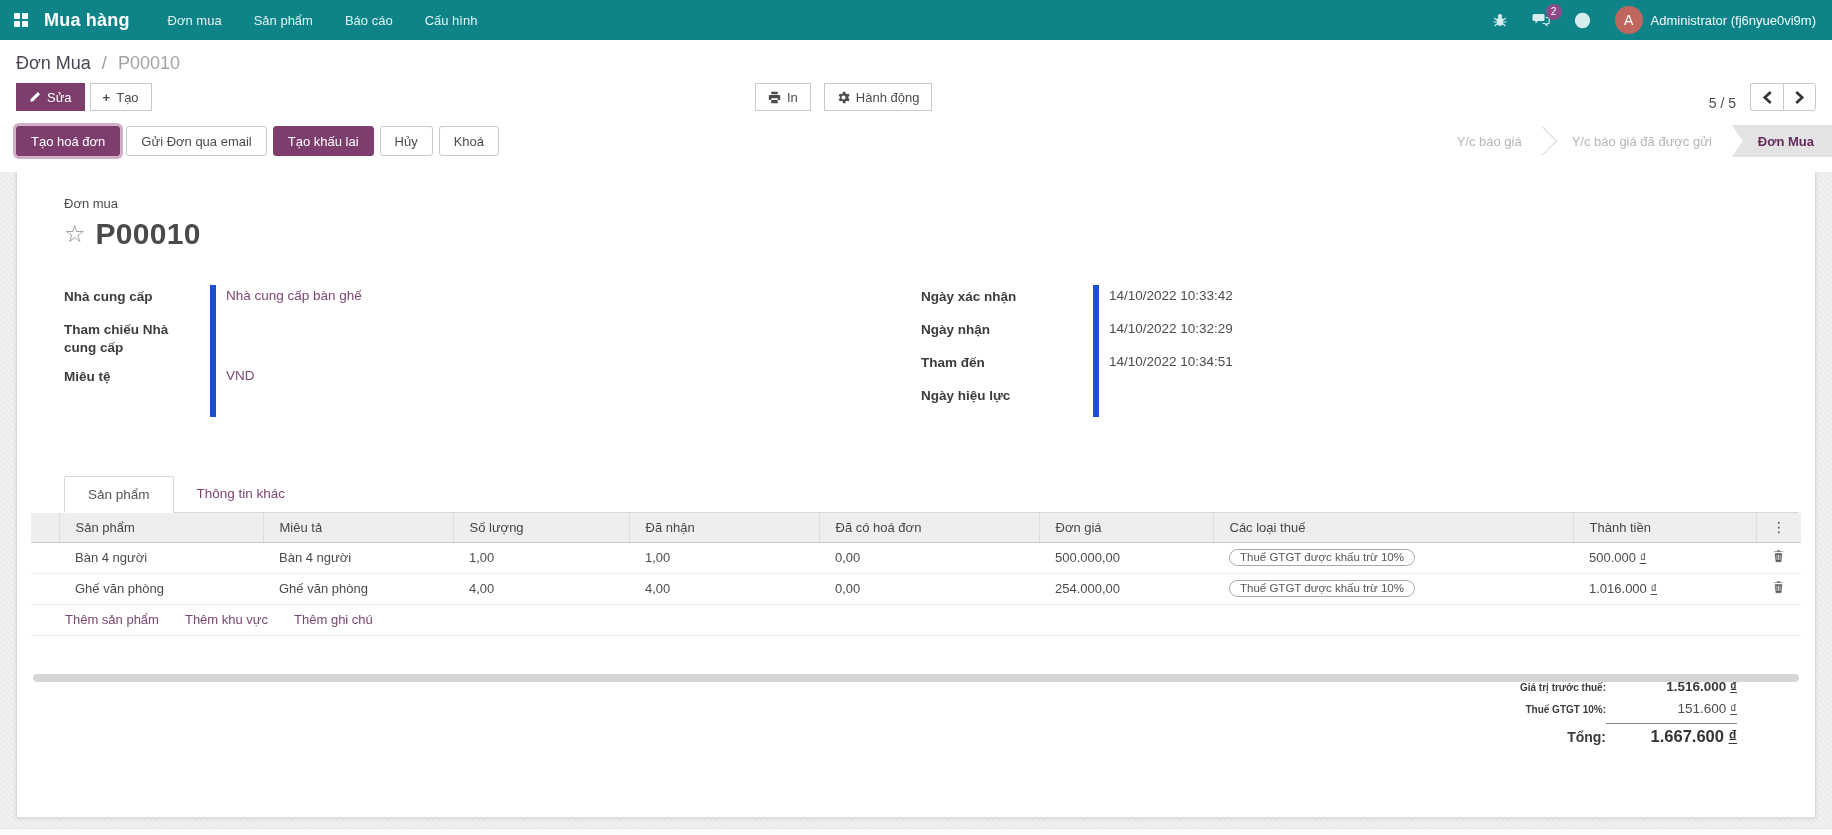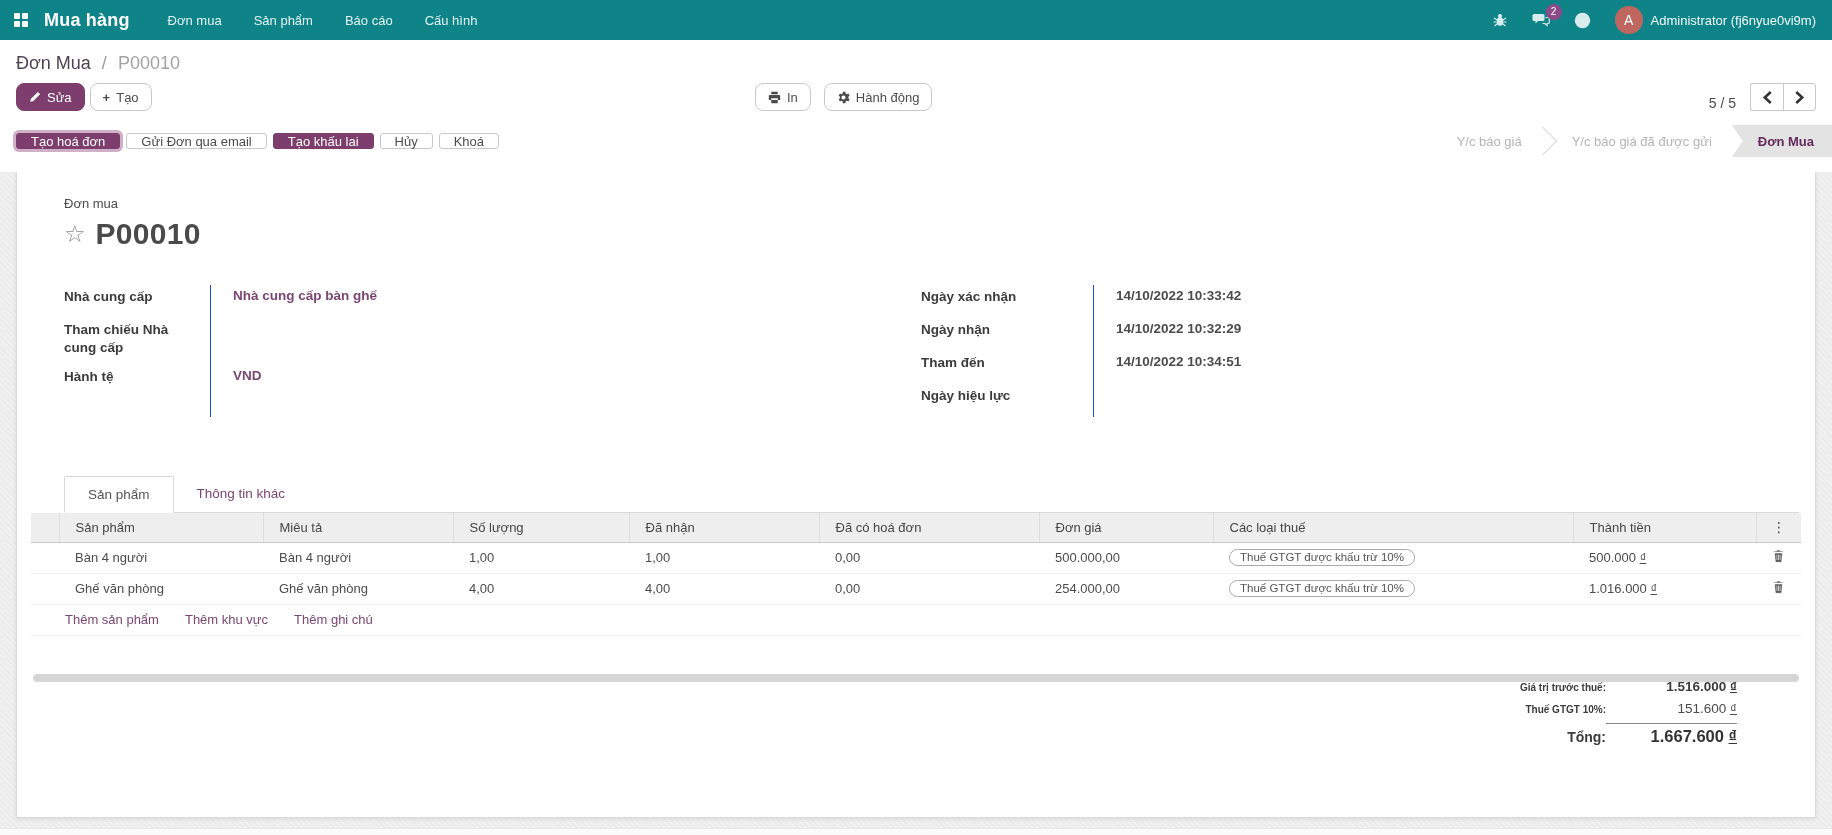--- a/index.html
+++ b/index.html
@@ -35,37 +35,37 @@
 
   
   .control-panel { background:#fff; height:132px; position:relative; z-index:2; }
   .breadcrumb { padding:13px 16px 0 16px; font-size:18px; }
   .bc-parent { color:#4c4455; cursor:pointer; }
   .bc-sep { color:#9b9b9b; margin:0 6px; }
   .bc-current { color:#a3a3a3; }
   .actions-row { display:flex; align-items:center; padding:9px 16px 0 16px; height:37px; position:relative; }
   .btn {
     font-size:13px; height:28px; padding:0 12px; border:1px solid #c9c9c9; background:#fff;
-    color:#4c4c4c; border-radius:8px; cursor:pointer; display:inline-flex; align-items:center; gap:6px;
+    color:#4c4c4c; border-radius:0; cursor:pointer; display:inline-flex; align-items:center; gap:6px;
     font-family:"Liberation Sans",sans-serif;
   }
   .btn.primary { background:#7d3e6d; border-color:#7d3e6d; color:#fff; }
   .btn + .btn { margin-left:5px; }
   .center-btns { position:absolute; left:755px; display:flex; gap:8px; }
   .pager { margin-left:auto; display:flex; align-items:center; gap:14px; }
   .pager-value { font-size:14px; color:#4c4c4c; cursor:pointer;margin-top:11px; }
   .pager-btns { display:flex; }
   .pager-btn { width:33px; height:28px; border:1px solid #c9c9c9; background:#fff; display:flex; align-items:center; justify-content:center; cursor:pointer; }
   .pager-btn:first-child { border-radius:3px 0 0 3px; border-right:none; }
   .pager-btn:last-child { border-radius:0 3px 3px 0; }
 
   
   .statusbar { display:flex; align-items:center; padding:14px 0 0 16px; height:46px; }
   .sb-btn {
-    font-size:13px; height:16px; padding:0 14px; border:1px solid #c9c9c9; background:#fff;
+    font-size:13px; height:30px; padding:0 14px; border:1px solid #c9c9c9; background:#fff;
     color:#4c4c4c; border-radius:3px; margin-right:6px; cursor:pointer; font-family:"Liberation Sans",sans-serif;
   }
   .sb-btn.primary { background:#7d3e6d; border-color:#7d3e6d; color:#fff; }
   .sb-btn.focus-ring { box-shadow:0 0 0 3px #cfb0c7; }
   .status-steps { margin-left:auto; display:flex; align-items:stretch; height:32px; font-size:13px; }
   .step { display:flex; align-items:center; padding:0 20px; color:#b5b5b5; cursor:pointer; white-space:nowrap; }
   .step-sep { width:10px; position:relative; overflow:visible; }
   .step-sep::before {
     content:""; position:absolute; top:6px; left:-9px; width:19px; height:19px;
     border-top:1px solid #d8d8d8; border-right:1px solid #d8d8d8; transform:rotate(45deg);
@@ -84,21 +84,21 @@
   .sheet-label { font-size:13px; color:#4c4c4c; }
   .title-row { display:flex; align-items:center; margin-top:6px; }
   .star { font-size:24px; color:#8b8b8b; cursor:pointer; margin-right:10px; line-height:1; }
   .record-title { font-size:30px; font-weight:bold; color:#4a4a4a; letter-spacing:.3px; }
 
   .field-groups { display:flex; margin-top:34px; }
   .fgroup { display:flex; }
   .fgroup-left { width:832px; }
   .fgroup-right { flex:1; margin-left:25px; max-width:800px; }
   .fcol-labels { display:flex; flex-direction:column; }
-  .fcol-values { display:flex; flex-direction:column; border-left:1px solid #1d4ed8; padding-left:22px; flex:1;font-weight:bold; }
+  .fcol-values { display:flex; flex-direction:column; border-left:6px solid #1d4ed8; padding-left:10px; flex:1; }
   .fgroup-left .fcol-labels  { width:146px; }
   .fgroup-right .fcol-labels { width:172px; }
   .frow { min-height:33px; display:flex; align-items:flex-start; padding-top:3px; }
   .frow.tall { min-height:47px; }
   .flabel { font-size:13.5px; font-weight:bold; color:#3c3c3c; line-height:1.35; padding-right:10px; }
   .fvalue { font-size:13.5px; color:#4c4c4c; }
   .fvalue.link { color:#7b4674; cursor:pointer; }
 
   
   .tabbar { display:flex; margin-top:58px; border-bottom:1px solid #d9d9d9; padding-left:0; }
@@ -263,21 +263,21 @@
     <div class="field-groups">
       <div class="fgroup fgroup-left">
         <div class="fcol-labels">
           <div class="frow">
               <span class="flabel">Nhà cung cấp</span>
             </div>
           <div class="frow tall">
               <span class="flabel">Tham chiếu Nhà cung cấp</span>
             </div>
           <div class="frow">
-              <span class="flabel">Hành tệ</span>
+              <span class="flabel">Miêu tệ</span>
             </div>
         </div>
         <div class="fcol-values">
           <div class="frow">
               <span class="fvalue link">Nhà cung cấp bàn ghế</span>
             </div>
           <div class="frow tall">
               <span class="fvalue"></span>
             </div>
           <div class="frow">

